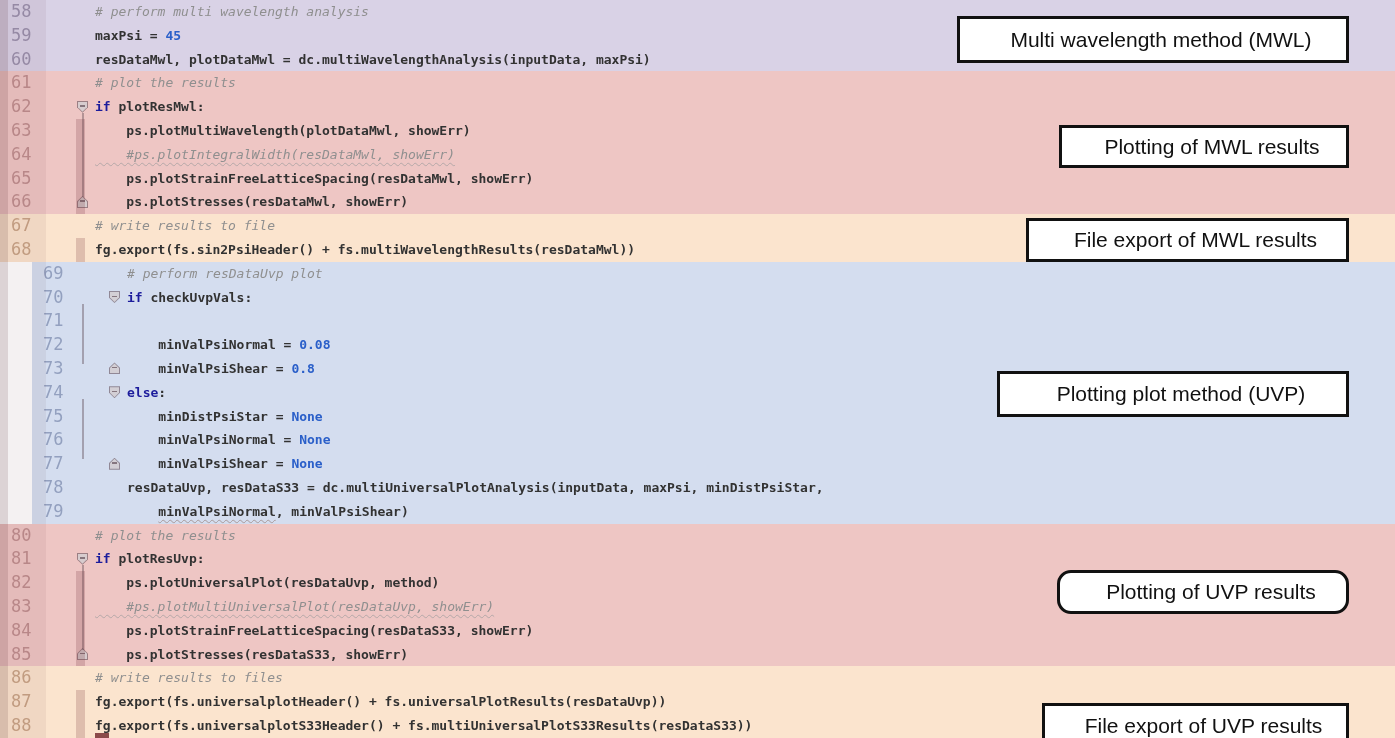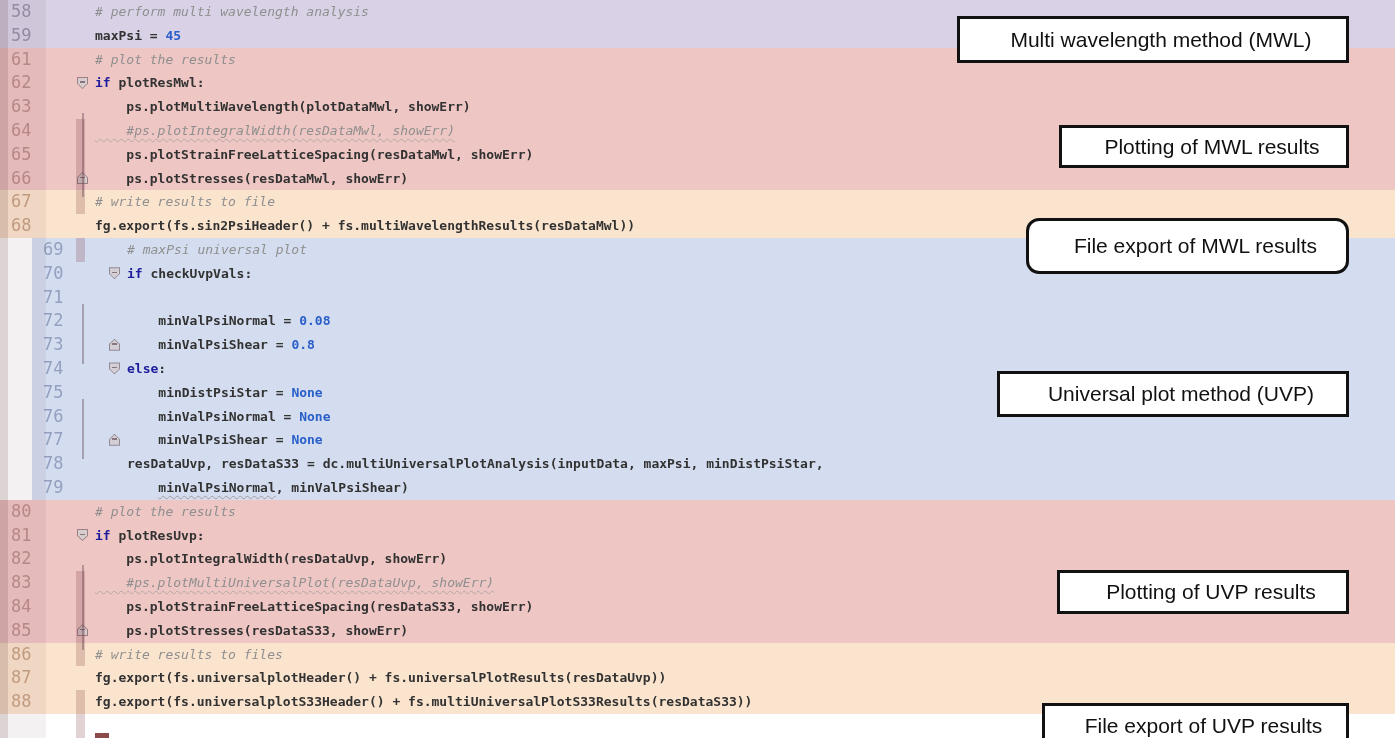--- a/index.html
+++ b/index.html
@@ -70,20 +70,24 @@
 <div id="screen">
   <div id="code-lines">
       <div class="row b-purple">
         <span class="num">58</span>
         <span class="code"><span class="seg-c"># perform multi wavelength analysis</span></span>
       </div>
       <div class="row b-purple">
         <span class="num">59</span>
         <span class="code"><span class="seg-d">maxPsi = </span><span class="seg-n">45</span></span>
       </div>
+      <div class="row b-purple">
+        <span class="num">60</span>
+        <span class="code"><span class="seg-d">resDataMwl, plotDataMwl = dc.multiWavelengthAnalysis(inputData, maxPsi)</span></span>
+      </div>
       <div class="row b-red">
         <span class="num">61</span>
         <span class="code"><span class="seg-c"># plot the results</span></span>
       </div>
       <div class="row b-red">
         <span class="num">62</span>
         <span class="fold open">
           <span class="outline"></span>
           <span class="fill"></span>
           <span class="dash"></span>
@@ -114,21 +118,21 @@
       <div class="row b-orange">
         <span class="num">67</span>
         <span class="code"><span class="seg-c"># write results to file</span></span>
       </div>
       <div class="row b-orange">
         <span class="num">68</span>
         <span class="code"><span class="seg-d">fg.export(fs.sin2PsiHeader() + fs.multiWavelengthResults(resDataMwl))</span></span>
       </div>
       <div class="row b-blue">
         <span class="num">69</span>
-        <span class="code"><span class="seg-c"># maxPsi universal plot</span></span>
+        <span class="code"><span class="seg-c"># perform resDataUvp plot</span></span>
       </div>
       <div class="row b-blue">
         <span class="num">70</span>
         <span class="fold open">
           <span class="outline"></span>
           <span class="fill"></span>
           <span class="dash"></span>
         </span>
         <span class="code"><span class="seg-k">if</span><span class="seg-d"> checkUvpVals:</span></span>
       </div>
@@ -190,21 +194,21 @@
         <span class="num">81</span>
         <span class="fold open">
           <span class="outline"></span>
           <span class="fill"></span>
           <span class="dash"></span>
         </span>
         <span class="code"><span class="seg-k">if</span><span class="seg-d"> plotResUvp:</span></span>
       </div>
       <div class="row b-red">
         <span class="num">82</span>
-        <span class="code"><span class="seg-d">    ps.plotIntegralWidth(resDataUvp, showErr)</span></span>
+        <span class="code"><span class="seg-d">    ps.plotUniversalPlot(resDataUvp, method)</span></span>
       </div>
       <div class="row b-red">
         <span class="num">83</span>
         <span class="code"><span class="seg-cu">    #ps.plotMultiUniversalPlot(resDataUvp, showErr)</span></span>
       </div>
       <div class="row b-red">
         <span class="num">84</span>
         <span class="code"><span class="seg-d">    ps.plotStrainFreeLatticeSpacing(resDataS33, showErr)</span></span>
       </div>
       <div class="row b-red">
@@ -237,19 +241,19 @@
       <div class="fold-line" style="top: 398.8px; height: 60.4px;"></div>
       <div class="fold-line" style="top: 565.4px; height: 84.2px;"></div>
       <div class="change-bar" style="top: 119px; height: 95.2px;"></div>
       <div class="change-bar" style="top: 238px; height: 23.8px;"></div>
       <div class="change-bar" style="top: 571.2px; height: 95.2px;"></div>
       <div class="change-bar" style="top: 690.2px; height: 47.6px;"></div>
     </div>
   <div id="annotations">
       <div class="ann" style="left: 957px; top: 16px; width: 392px; height: 47px;">Multi wavelength method (MWL)</div>
       <div class="ann" style="left: 1059px; top: 125px; width: 290px; height: 43px;">Plotting of MWL results</div>
-      <div class="ann" style="left: 1026px; top: 218px; width: 323px; height: 56px; border-radius: 13px;">File export of MWL results</div>
-      <div class="ann" style="left: 997px; top: 371px; width: 352px; height: 46px;">Universal plot method (UVP)</div>
-      <div class="ann" style="left: 1057px; top: 570px; width: 292px; height: 44px;">Plotting of UVP results</div>
+      <div class="ann" style="left: 1026px; top: 218px; width: 323px; height: 44px;">File export of MWL results</div>
+      <div class="ann" style="left: 997px; top: 371px; width: 352px; height: 46px;">Plotting plot method (UVP)</div>
+      <div class="ann" style="left: 1057px; top: 570px; width: 292px; height: 44px; border-radius: 14px;">Plotting of UVP results</div>
       <div class="ann" style="left: 1042px; top: 703px; width: 307px; height: 45px;">File export of UVP results</div>
     </div>
   <div id="clipped-next-line"></div>
 </div>
 
 </body></html>

